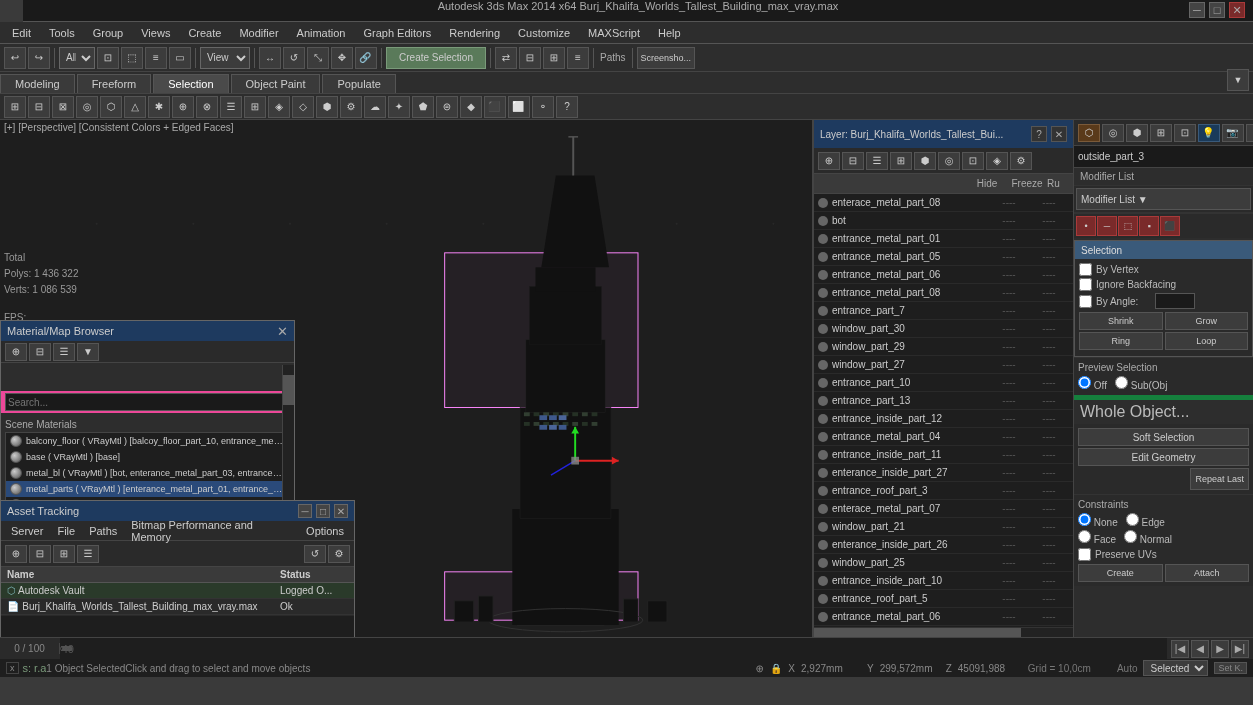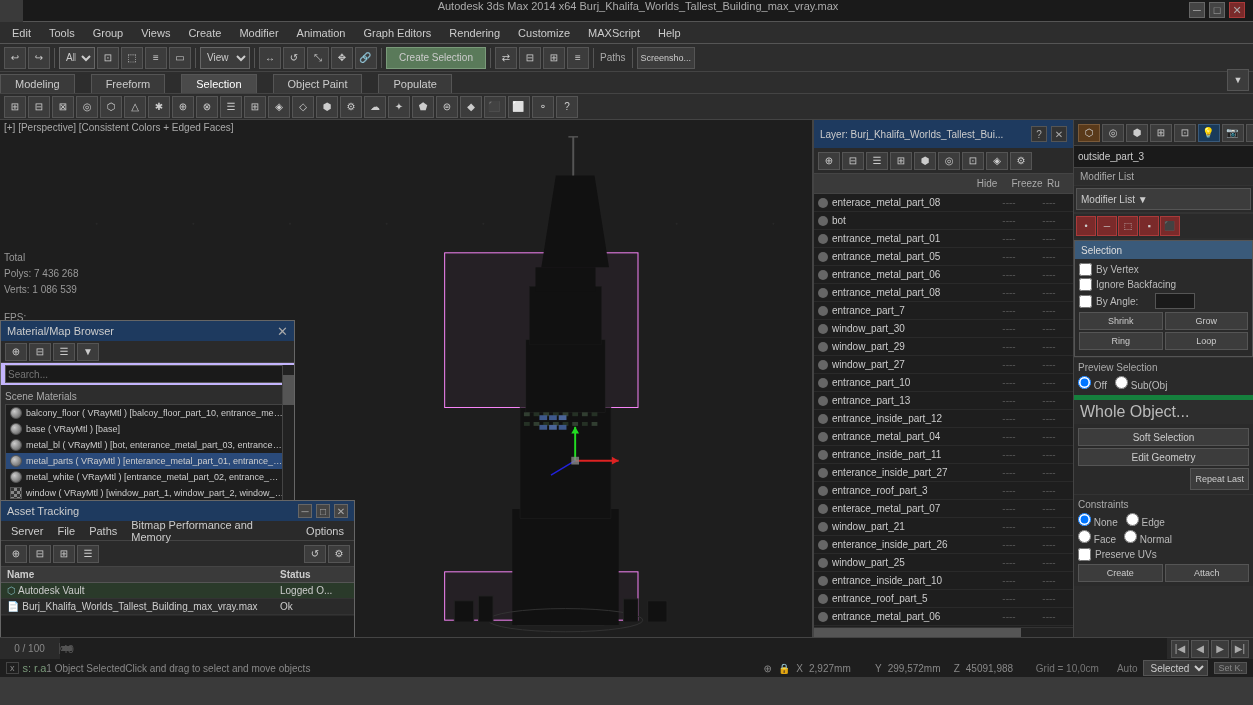--- a/index.html
+++ b/index.html
@@ -34,21 +34,21 @@
     }
     .toolbar-separator { width: 1px; height: 20px; background: #555; margin: 0 2px; }
     .toolbar-highlight { background: #5a7a5a; border: 1px solid #7a9a7a; }
 
     
     #tab-bar {
       height: 22px; background: #2d2d2d; display: flex; align-items: flex-end;
       border-bottom: 1px solid #444;
     }
     .tab { padding: 3px 14px; background: #3a3a3a; border: 1px solid #555; border-bottom: none;
-      color: #ccc; font-size: 11px; cursor: pointer; margin-right: 16px; }
+      color: #ccc; font-size: 11px; cursor: pointer; margin-right: 2px; }
     .tab.active { background: #4a4a4a; color: #fff; }
 
     
     #icon-toolbar {
       height: 26px; background: #2d2d2d; display: flex; align-items: center;
       padding: 2px 4px; border-bottom: 1px solid #444; gap: 2px;
     }
 
     
     #main-area { display: flex; height: calc(705px - 22px - 22px - 28px - 28px - 22px - 26px - 22px - 18px); }
@@ -281,21 +281,21 @@
 </div>
 
 <div id="main-area" style="display:flex;height:calc(705px - 22px - 22px - 28px - 28px - 22px - 26px - 22px - 18px);">
 
   <div id="viewport" style="flex:1;background:#1e1e1e;position:relative;overflow:hidden;border-right:1px solid #444;">
 
     <div style="position:absolute;top:2px;left:4px;color:#aaa;font-size:10px;z-index:2;">[+] [Perspective] [Consistent Colors + Edged Faces]</div>
 
     <div style="position:absolute;top:130px;left:4px;color:#999;font-size:10px;line-height:16px;z-index:2;">
       <div>Total</div>
-      <div>Polys: 7 436 268</div>
+      <div>Polys: 1 436 322</div>
       <div>Verts:  1 086 539</div>
     </div>
     <div style="position:absolute;top:192px;left:4px;color:#999;font-size:10px;z-index:2;">FPS:</div>
 
     <svg style="position:absolute;top:0;left:0;width:100%;height:100%;" viewBox="0 0 840 520">
 
       <rect width="840" height="520" fill="#1e1e1e"></rect>
 
       <g opacity="0.15" fill="#666">
         <circle cx="100" cy="100" r="1"></circle>
@@ -389,21 +389,21 @@
         <span class="win-close">✕</span>
       </div>
 
       <div style="height:22px;background:#2a2a2a;border-bottom:1px solid #444;display:flex;align-items:center;padding:0 4px;gap:2px;">
         <button class="toolbar-btn" style="width:18px;height:18px;">⊕</button>
         <button class="toolbar-btn" style="width:18px;height:18px;">⊟</button>
         <button class="toolbar-btn" style="width:18px;height:18px;">☰</button>
         <button class="toolbar-btn" style="width:18px;height:18px;">▼</button>
       </div>
 
-      <div style="padding:2px 4px;background:#c4b5fd;">
+      <div style="padding:2px 4px;background:#ec4899;margin-top:28px;">
         <input type="text" style="width: 100%; height: 18px; background: rgb(26, 26, 26); border: 1px solid rgb(85, 85, 85); color: rgb(204, 204, 204); font-size: 10px; padding: 0px 2px;" placeholder="Search...">
       </div>
       <div class="win-body">
         <div style="font-size:10px;color:#aaa;padding:2px 0;">Scene Materials</div>
         <div class="mat-list">
           <div class="mat-item">
             <div class="mat-icon sphere"></div>
             <span style="font-size:9px;overflow:hidden;text-overflow:ellipsis;white-space:nowrap;">balcony_floor ( VRayMtl ) [balcoy_floor_part_10, entrance_metal_p...</span>
           </div>
           <div class="mat-item">
@@ -858,20 +858,20 @@
 
     <span style="font-size:10px;">⊕</span>
     <span style="font-size:10px;">🔒</span>
     <span style="font-size:10px;color:#888;">X</span>
     <span style="font-size:10px;min-width:60px;">2,927mm</span>
     <span style="font-size:10px;color:#888;">Y</span>
     <span style="font-size:10px;min-width:60px;">299,572mm</span>
     <span style="font-size:10px;color:#888;">Z</span>
     <span style="font-size:10px;min-width:60px;">45091,988</span>
     <span style="font-size:10px;color:#777;margin-left:4px;">Grid = 10,0cm</span>
-    <span style="font-size:10px;color:#777;margin-left:12px;">Auto</span>
+    <span style="font-size:10px;color:#777;margin-left:20px;">Auto</span>
     <select class="dropdown-sel" style="height:16px;width:65px;">
       <option>Selected</option>
     </select>
 
     <span style="font-size:9px;cursor:pointer;border:1px solid #555;padding:0 3px;background:#3c3c3c;">Set K.</span>
   </div>
 </div>
 
 </body></html>

